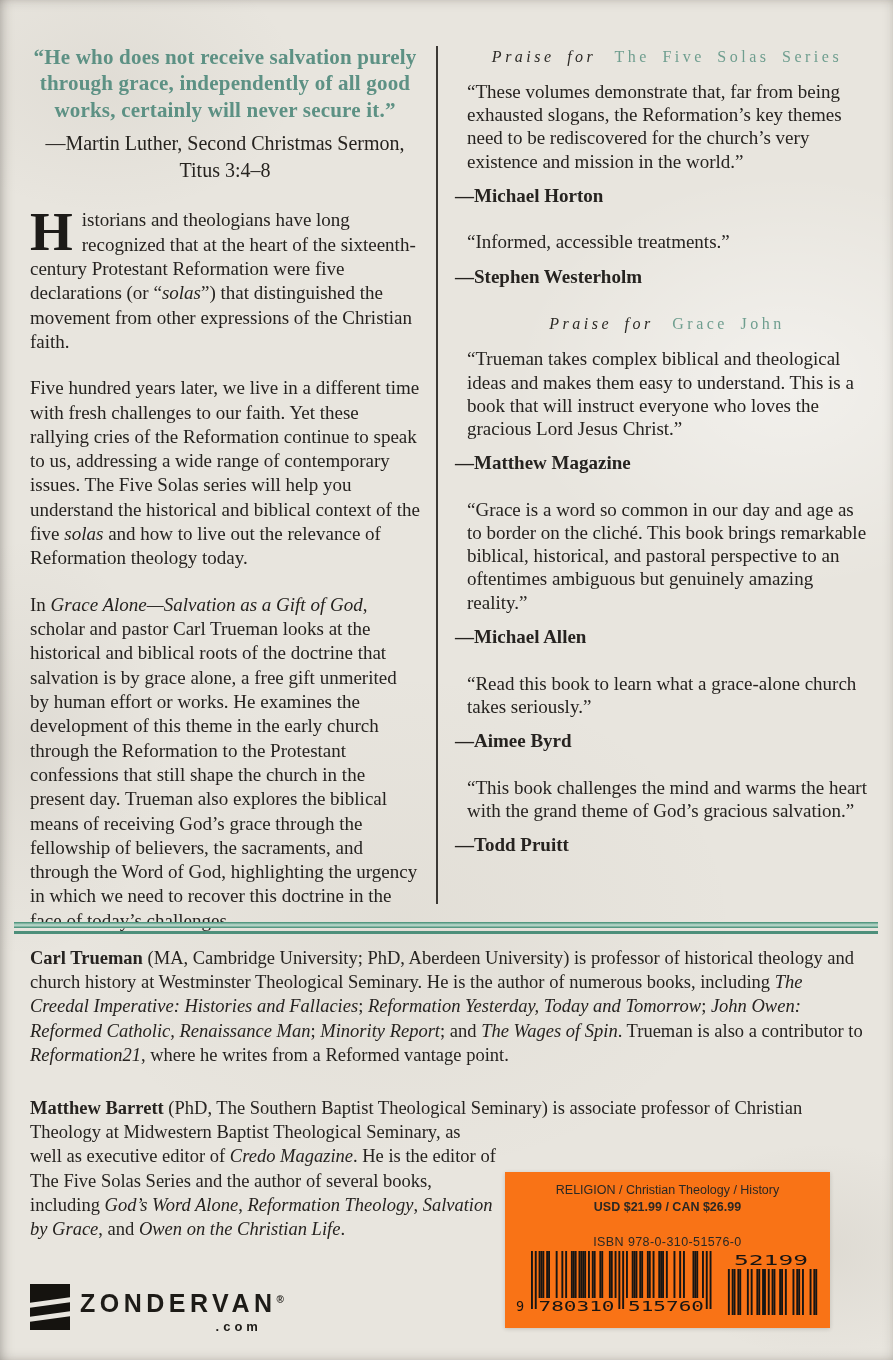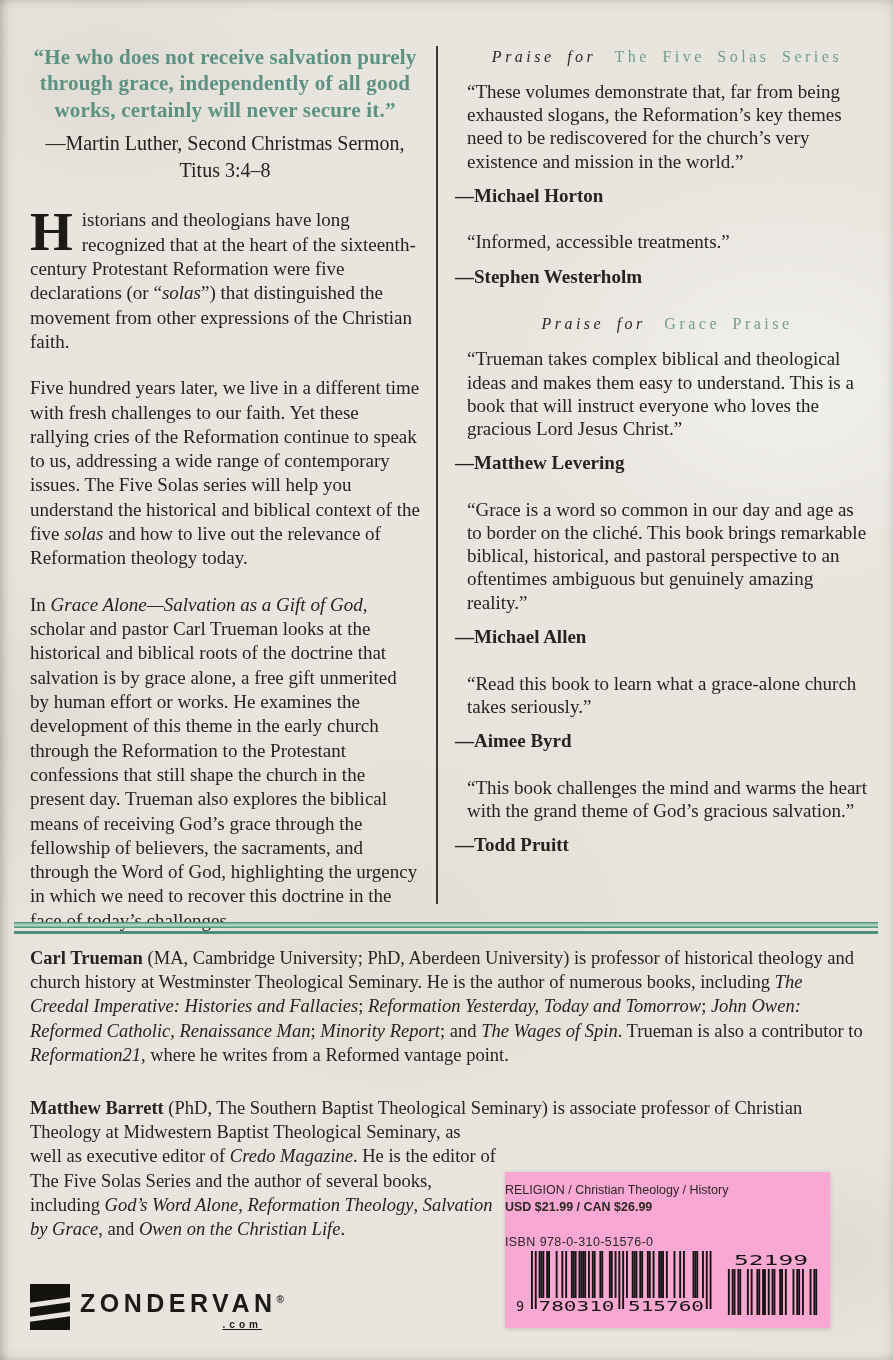--- a/index.html
+++ b/index.html
@@ -60,26 +60,26 @@
 
   
   .pub-logo{position:absolute;left:30px;top:1284px;display:flex;align-items:flex-start;}
   .z-mark{position:relative;width:40px;height:46px;background:#15130f;overflow:hidden;flex:none;}
   .slash{position:absolute;left:-15%;width:130%;height:5px;background:#e8e5de;transform:rotate(-8deg);}
   .s1{top:16px;} .s2{top:30px;}
   .z-text{margin-left:10px;}
   .z-word{font-family:"Liberation Sans",sans-serif;font-weight:700;font-size:25px;
           letter-spacing:4.5px;color:#1d1b17;line-height:1.1;margin-top:6px;white-space:nowrap;}
   .reg{font-size:10px;vertical-align:super;letter-spacing:0;}
-  .z-com{font-family:"Liberation Sans",sans-serif;font-weight:700;font-size:10px;
-         letter-spacing:4px;color:#1d1b17;text-align:right;margin-right:22px;margin-top:1px;text-decoration:underline;}
-
-  
-  .bc-box{position:absolute;left:505px;top:1172px;width:325px;height:156px;background:#f9a8d4;
-          box-shadow:0 1px 4px rgba(40,36,30,.18);
+  .z-com{font-family:"Liberation Sans",sans-serif;font-weight:700;font-size:13px;
+         letter-spacing:4px;color:#1d1b17;text-align:right;margin-right:22px;margin-top:1px;}
+
+  
+  .bc-box{position:absolute;left:505px;top:1172px;width:325px;height:156px;background:#f97316;
+          box-shadow:0 1px 4px rgba(40,36,30,.18);text-align:center;
           font-family:"Liberation Sans",sans-serif;color:#2a2824;}
   .bc-cat{font-size:12.5px;margin-top:11px;}
   .bc-price{font-size:12.5px;font-weight:700;margin-top:3px;}
   .bc-isbn{font-size:12.5px;margin-top:21px;letter-spacing:.4px;}
   .bc-bars{display:flex;justify-content:center;align-items:flex-start;gap:9px;margin-top:2px;}
   .bc-svg rect,.bc-svg-addon rect{fill:#171513;}
   .bc-digits{font-family:"DejaVu Sans Mono",monospace;font-size:13.5px;fill:#171513;}
 </style>
 </head>
 <body>
@@ -108,25 +108,25 @@
       <p class="q">“These volumes demonstrate that, far from being exhausted slogans, the Reformation’s key themes need to be rediscovered for the church’s very existence and mission in the world.”</p>
       <p class="attr">—Michael Horton</p>
     </div>
     <div class="quote-block">
       <p class="q">“Informed, accessible treatments.”</p>
       <p class="attr">—Stephen Westerholm</p>
     </div>
 
     <h3 class="praise-head second">
       <span class="praise-label">Praise for</span>
-      <span class="praise-title">Grace Praise</span>
+      <span class="praise-title">Grace John</span>
     </h3>
     <div class="quote-block">
       <p class="q">“Trueman takes complex biblical and theological ideas and makes them easy to understand. This is a book that will instruct everyone who loves the gracious Lord Jesus Christ.”</p>
-      <p class="attr">—Matthew Levering</p>
+      <p class="attr">—Matthew Magazine</p>
     </div>
     <div class="quote-block">
       <p class="q">“Grace is a word so common in our day and age as to border on the cliché. This book brings remarkable biblical, historical, and pastoral perspective to an oftentimes ambiguous but genuinely amazing reality.”</p>
       <p class="attr">—Michael Allen</p>
     </div>
     <div class="quote-block">
       <p class="q">“Read this book to learn what a grace-alone church takes seriously.”</p>
       <p class="attr">—Aimee Byrd</p>
     </div>
     <div class="quote-block">

